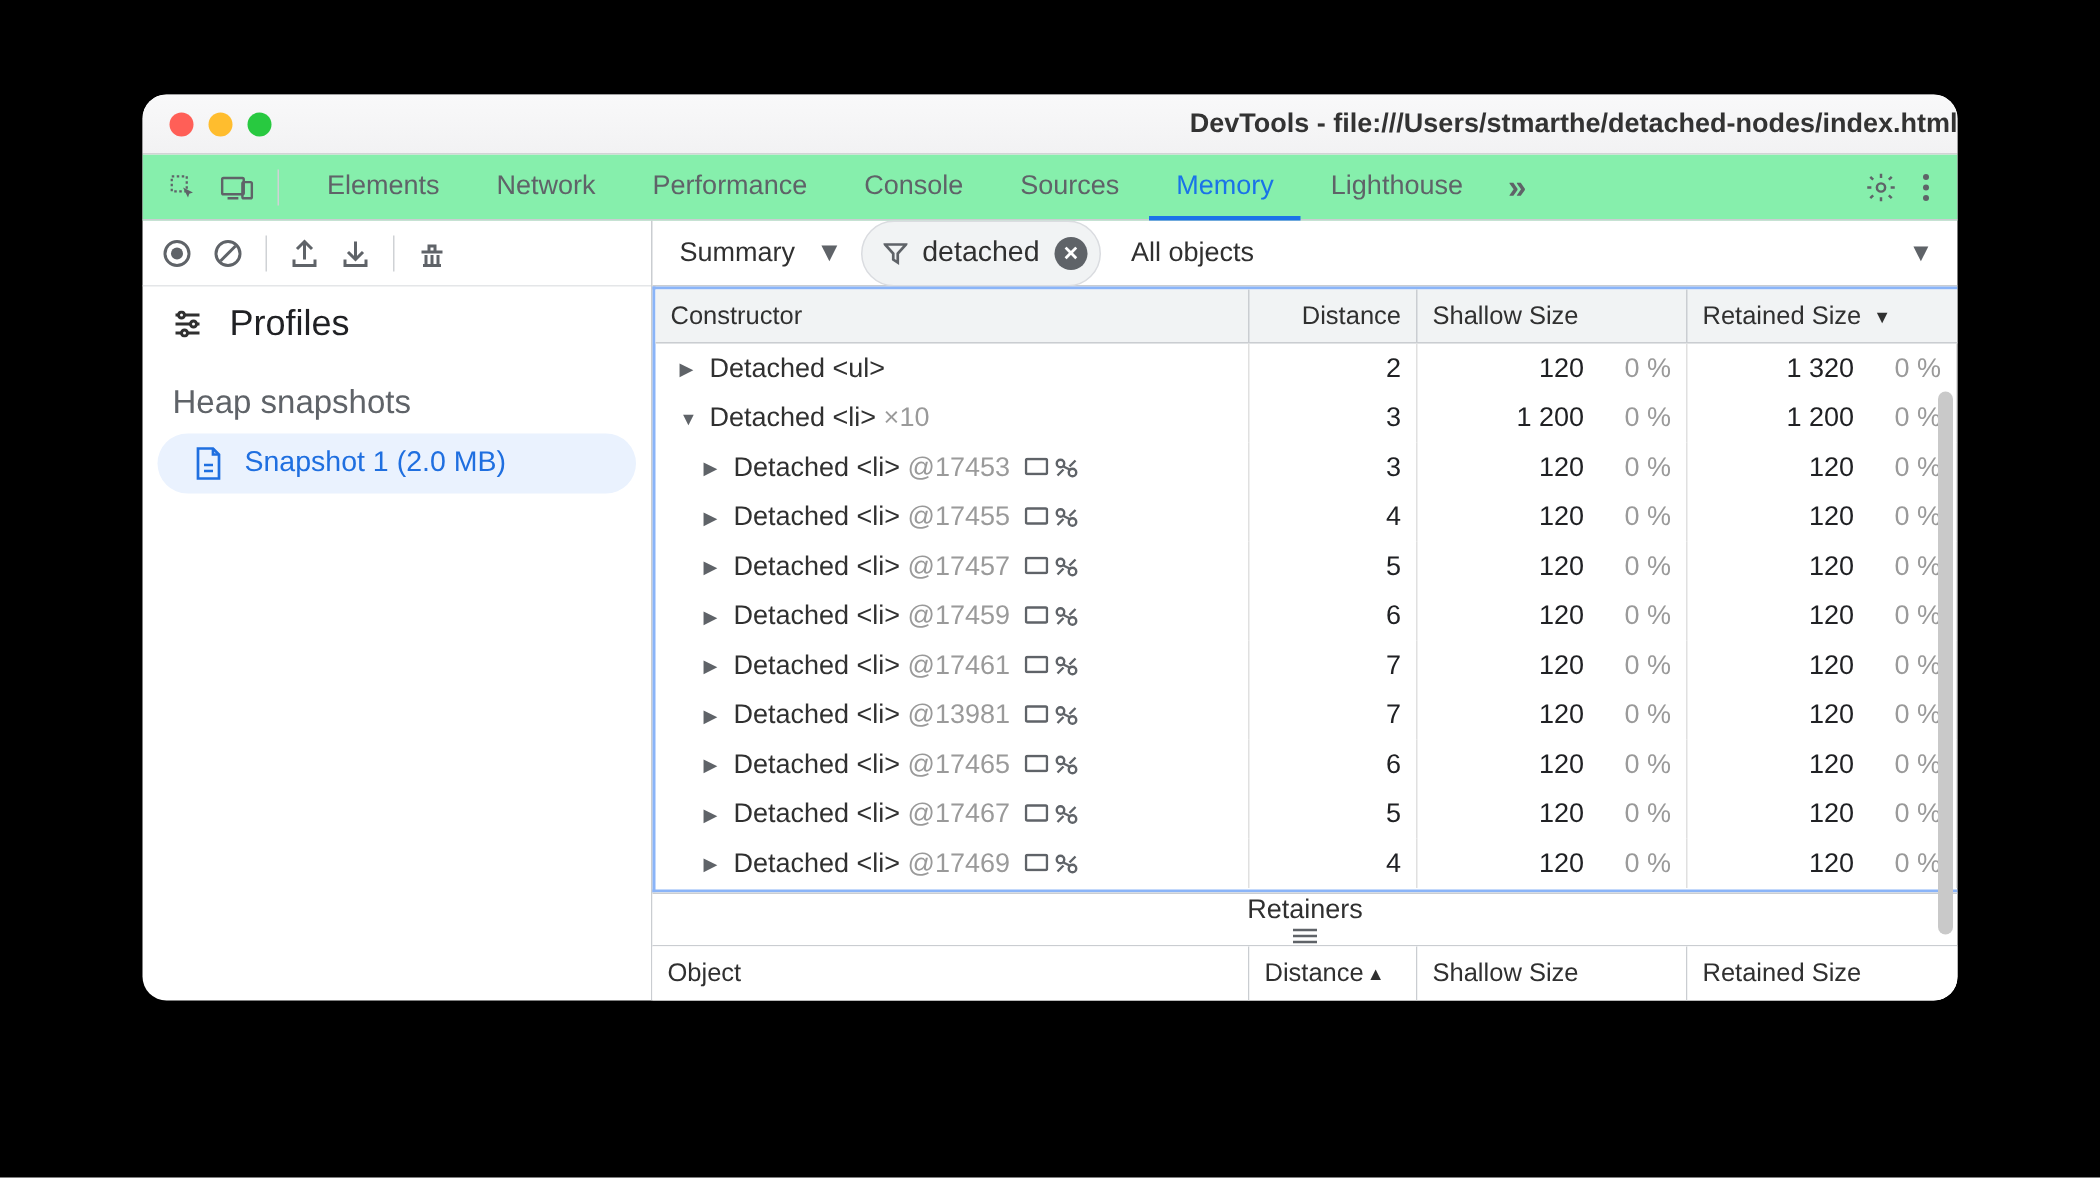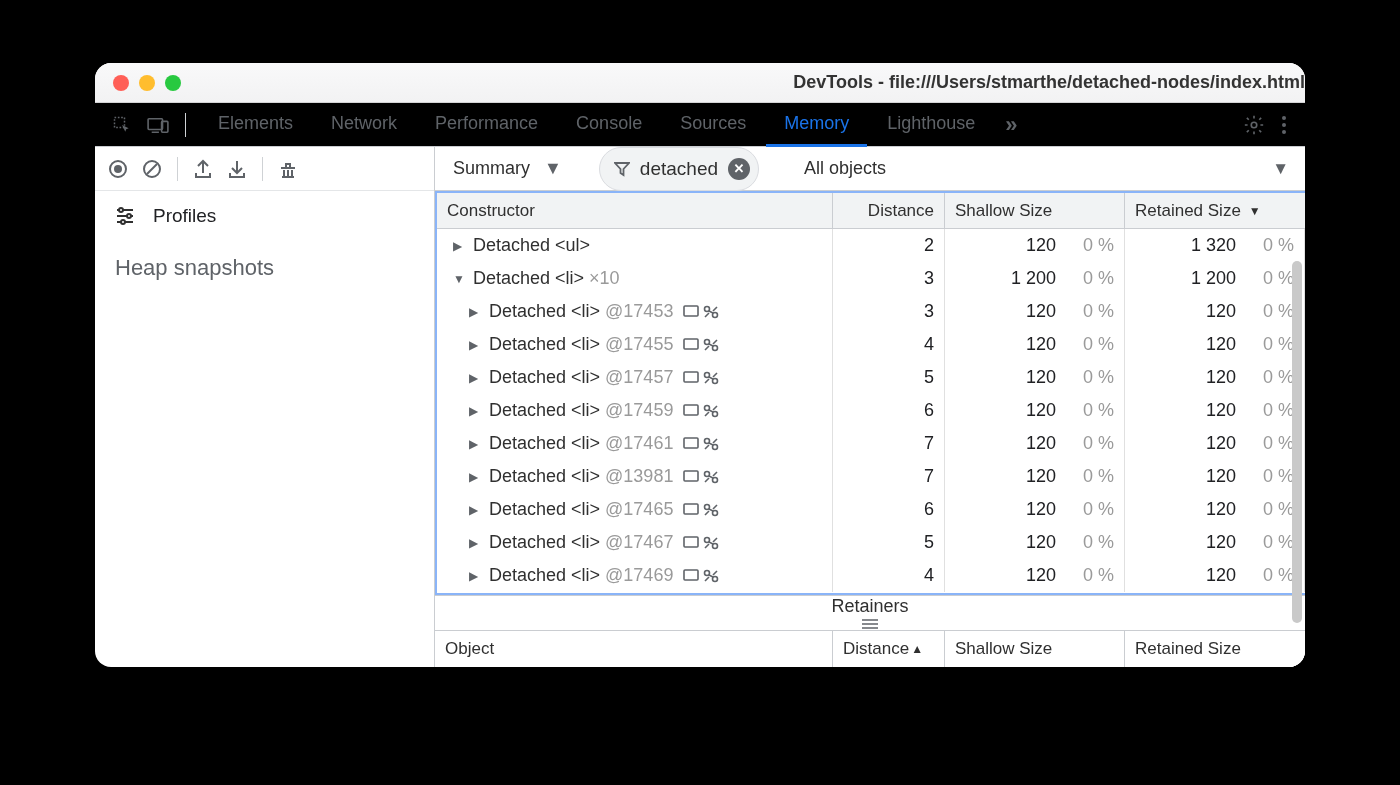--- a/index.html
+++ b/index.html
@@ -38,21 +38,21 @@
   .traffic { display:flex; gap:10px; margin-left:18px;}
   .dot { width:16px; height:16px; border-radius:50%; }
   .dot.red{background:#ff5f57;} .dot.yellow{background:#ffbd2e;} .dot.green{background:#28c940;}
   .title {
     position:absolute; left:0; right:0; text-align:right;
     font-weight:600; font-size:18px; color:#333; pointer-events:none;
   }
   
   .tabs-row {
     height: 44px;
-    background: #000000;
+    background: #86efac;
     border-bottom: 1px solid #cacdd1;
     display:flex; align-items:center;
     padding: 0 6px;
   }
   .tabs-left-icons { display:flex; align-items:center; gap:6px; padding:0 6px;}
   .icon-btn {
     width:30px; height:30px; display:flex; align-items:center; justify-content:center;
     border-radius:4px; cursor:pointer; color:#5f6368;
   }
   .tabs {
@@ -71,33 +71,33 @@
   }
   .sidebar {
     width: 340px; border-right:1px solid #cacdd1; display:flex; flex-direction:column;
   }
   .sidebar-toolbar {
     height:44px; border-bottom:1px solid #e4e6e8; display:flex; align-items:center; padding:0 8px; gap:4px;
   }
   .vr{width:1px;height:24px;background:#cfd2d5;margin:0 6px;}
   .profiles-row{
     height:50px; display:flex; align-items:center; gap:18px; padding:0 20px;
-    color:#202124; font-size:19px;
+    color:#202124; font-size:24px;
   }
   .heap-label{padding:14px 20px 8px; color:#5f6368; font-size:22px;}
   .snapshot-item{
     display:flex; align-items:center; gap:14px; padding:8px 20px 8px 24px;
     background:#eaf2fe; border-radius:24px; margin:0 10px;
   }
   .snapshot-item .name{color:#1f6fe0; font-size:19px;}
   .snapshot-item .size{color:#1f6fe0;}
   
   .mainpane{flex:1; display:flex; flex-direction:column; min-width:0;}
   .filterbar{
-    height:44px; border-bottom:1px solid #cacdd1; display:flex; align-items:center; padding:0 10px; gap:29px;
+    height:44px; border-bottom:1px solid #cacdd1; display:flex; align-items:center; padding:0 10px; gap:4px;
   }
   .dropdown{
     display:flex; align-items:center; gap:14px; height:32px; padding:0 8px;
     font-size:18px; color:#303030;
   }
   .dropdown .caret{color:#5f6368;}
   .filter-pill{
     display:flex; align-items:center; gap:10px; background:#f1f3f4;
     border:1px solid #dadce0; border-radius:24px; height:44px; padding:0 8px 0 14px;
   }
@@ -244,20 +244,30 @@
           <svg width="20" height="18" viewBox="0 0 20 18" fill="none" stroke="#303030" stroke-width="2">
               <path d="M2 3 h16 M2 9 h16 M2 15 h16"></path>
               <circle cx="6" cy="3" r="2" fill="#fff"></circle>
               <circle cx="14" cy="9" r="2" fill="#fff"></circle>
               <circle cx="8" cy="15" r="2" fill="#fff"></circle>
             </svg>
         </span>
         <span>Profiles</span>
       </div>
       <div class="heap-label">Heap snapshots</div>
+      <div class="snapshot-item">
+        <span>
+          <svg width="20" height="24" viewBox="0 0 20 24" fill="none" stroke="#1f6fe0" stroke-width="1.8">
+              <path d="M3 2 h10 l4 4 v16 H3 z"></path>
+              <path d="M13 2 v4 h4"></path>
+              <path d="M7 13 h6 M7 17 h6"></path>
+            </svg>
+        </span>
+        <span class="name"><span>Snapshot 1</span> <span class="size">(<span>2.0 MB</span>)</span></span>
+      </div>
     </div>
 
     <div class="mainpane">
       <div class="filterbar">
         <div class="dropdown">
           <span>Summary</span>
           <span class="caret">▼</span>
         </div>
         <div class="filter-pill">
           <span>

